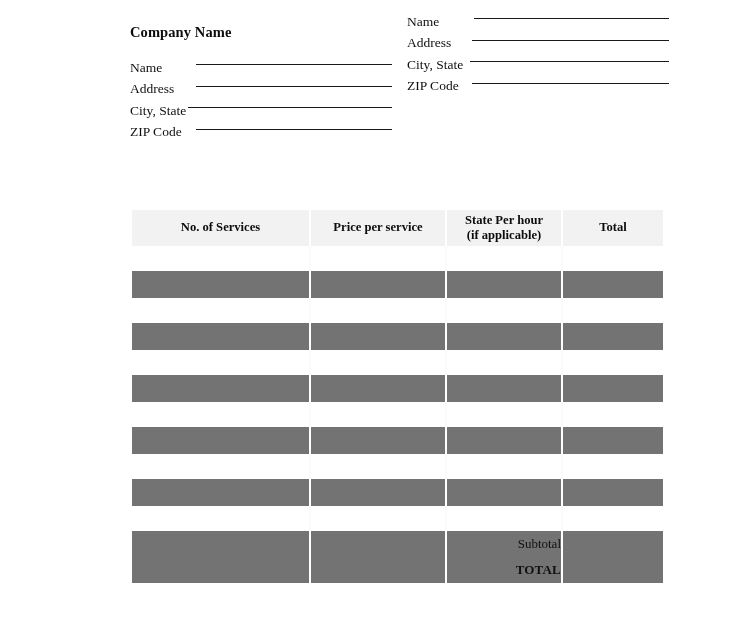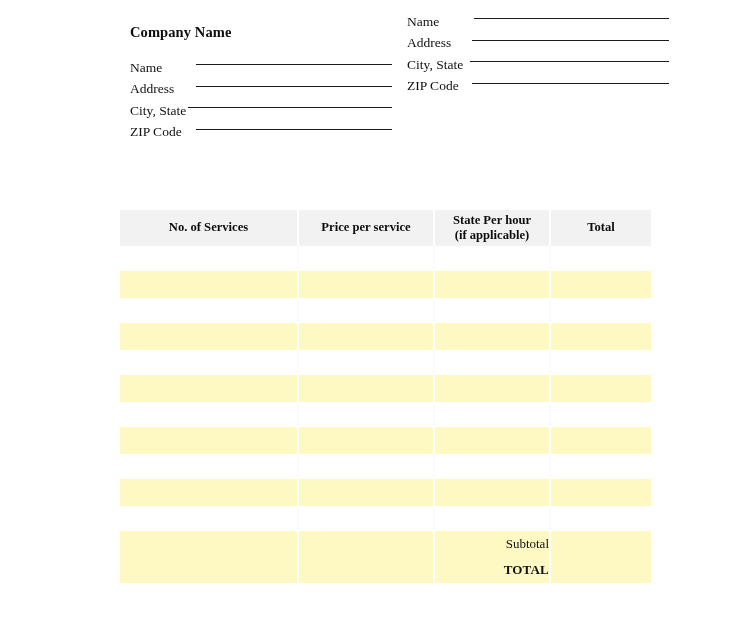--- a/index.html
+++ b/index.html
@@ -80,21 +80,21 @@
   .party-left .field-rule.r-zip     { margin-left: 0px; }
 
   .party-right .field-rule.r-name    { margin-left: 0px; }
   .party-right .field-rule.r-address { margin-left: -2px; }
   .party-right .field-rule.r-city    { margin-left: -4px; }
   .party-right .field-rule.r-zip     { margin-left: -2px; }
 
   
   .invoice-table {
     position: absolute;
-    left: 96px;
+    left: 108px;
     top: 210px;
     width: 531px;
     border-collapse: collapse;
     table-layout: fixed;
   }
   .invoice-table td,
   .invoice-table th {
     padding: 0;
     margin: 0;
     border: 0;
@@ -117,21 +117,21 @@
     border-right: 2px solid #ffffff;
   }
   .thead-row th:last-child { border-right: 0; }
 
   .body-row td {
     height: 27px;
     border-right: 2px solid #ffffff;
   }
   .body-row td:last-child { border-right: 0; }
 
-  .row-shaded td { background: #fef9c3; }
+  .row-shaded td { background: #737373; }
   .row-plain  td { background: #ffffff; }
 
   .row-gap td {
     height: 25px;
     background: #ffffff;
     border-right: 2px solid #fbfbfb;
   }
   .row-gap td:last-child { border-right: 0; }
 
   .totals-row td {

